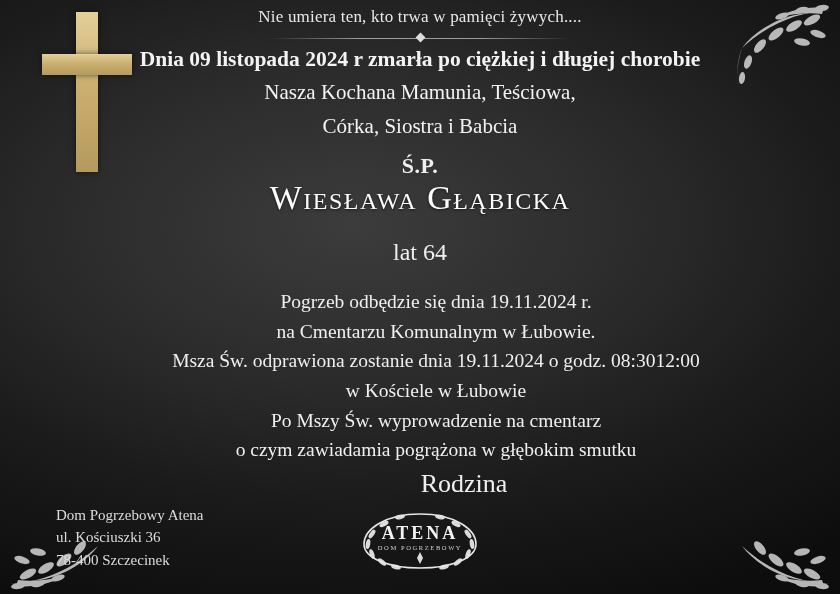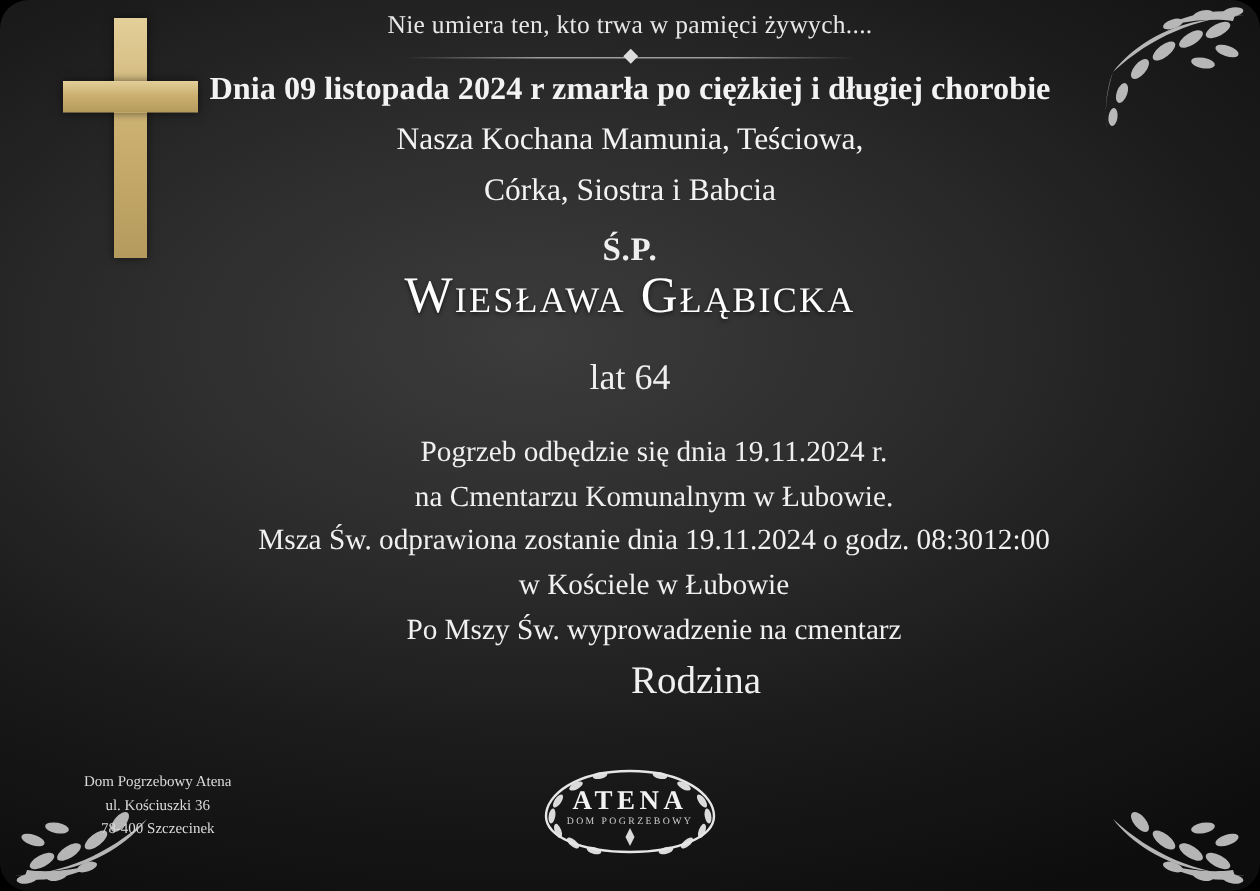--- a/index.html
+++ b/index.html
@@ -10,21 +10,20 @@
   #page {
     position: relative;
     width: 840px;
     height: 594px;
     overflow: hidden;
     background:
       radial-gradient(ellipse 90% 70% at 42% 38%, #3c3c3c 0%, #2b2b2b 38%, #1a1a1a 68%, #0d0d0d 100%),
       #111;
     color: #efefef;
     font-family: "Liberation Serif", serif;
-    border-radius: 19px;
   }
 
   
   .corner {
     position: absolute;
     width: 120px;
     height: 120px;
     opacity: 0.85;
     pointer-events: none;
   }
@@ -141,25 +140,25 @@
   .family {
     font-size: 26px;
     margin-top: 4px;
     padding-left: 88px;
   }
 
   
   .footer-left {
     position: absolute;
     left: 56px;
-    bottom: 34px;
-    font-size: 10px;
+    bottom: 22px;
+    font-size: 15px;
     line-height: 1.52;
     color: #dcdcdc;
-    text-align: center;
+    text-align: left;
   }
   .footer-right {
     position: absolute;
     right: 52px;
     bottom: 34px;
     font-size: 12.5px;
     line-height: 1.52;
     color: #dcdcdc;
     text-align: right;
   }
@@ -268,20 +267,21 @@
     <div class="line3">Córka, Siostra i Babcia</div>
     <div class="sp">Ś.P.</div>
     <div class="name">Wiesława Głąbicka</div>
     <div class="age">lat 64</div>
     <div class="details">
       <div>Pogrzeb odbędzie się dnia 19.11.2024 r.</div>
       <div>na Cmentarzu Komunalnym w Łubowie.</div>
       <div>Msza Św. odprawiona zostanie dnia 19.11.2024 o godz. 08:3012:00</div>
       <div>w Kościele w Łubowie</div>
       <div>Po Mszy Św. wyprowadzenie na cmentarz</div>
+      <div>o czym zawiadamia pogrążona w głębokim smutku</div>
     </div>
     <div class="family">Rodzina</div>
   </div>
 
   <div class="footer-left">
     <div>Dom Pogrzebowy Atena</div>
     <div>ul. Kościuszki 36</div>
     <div>78-400 Szczecinek</div>
   </div>
 

